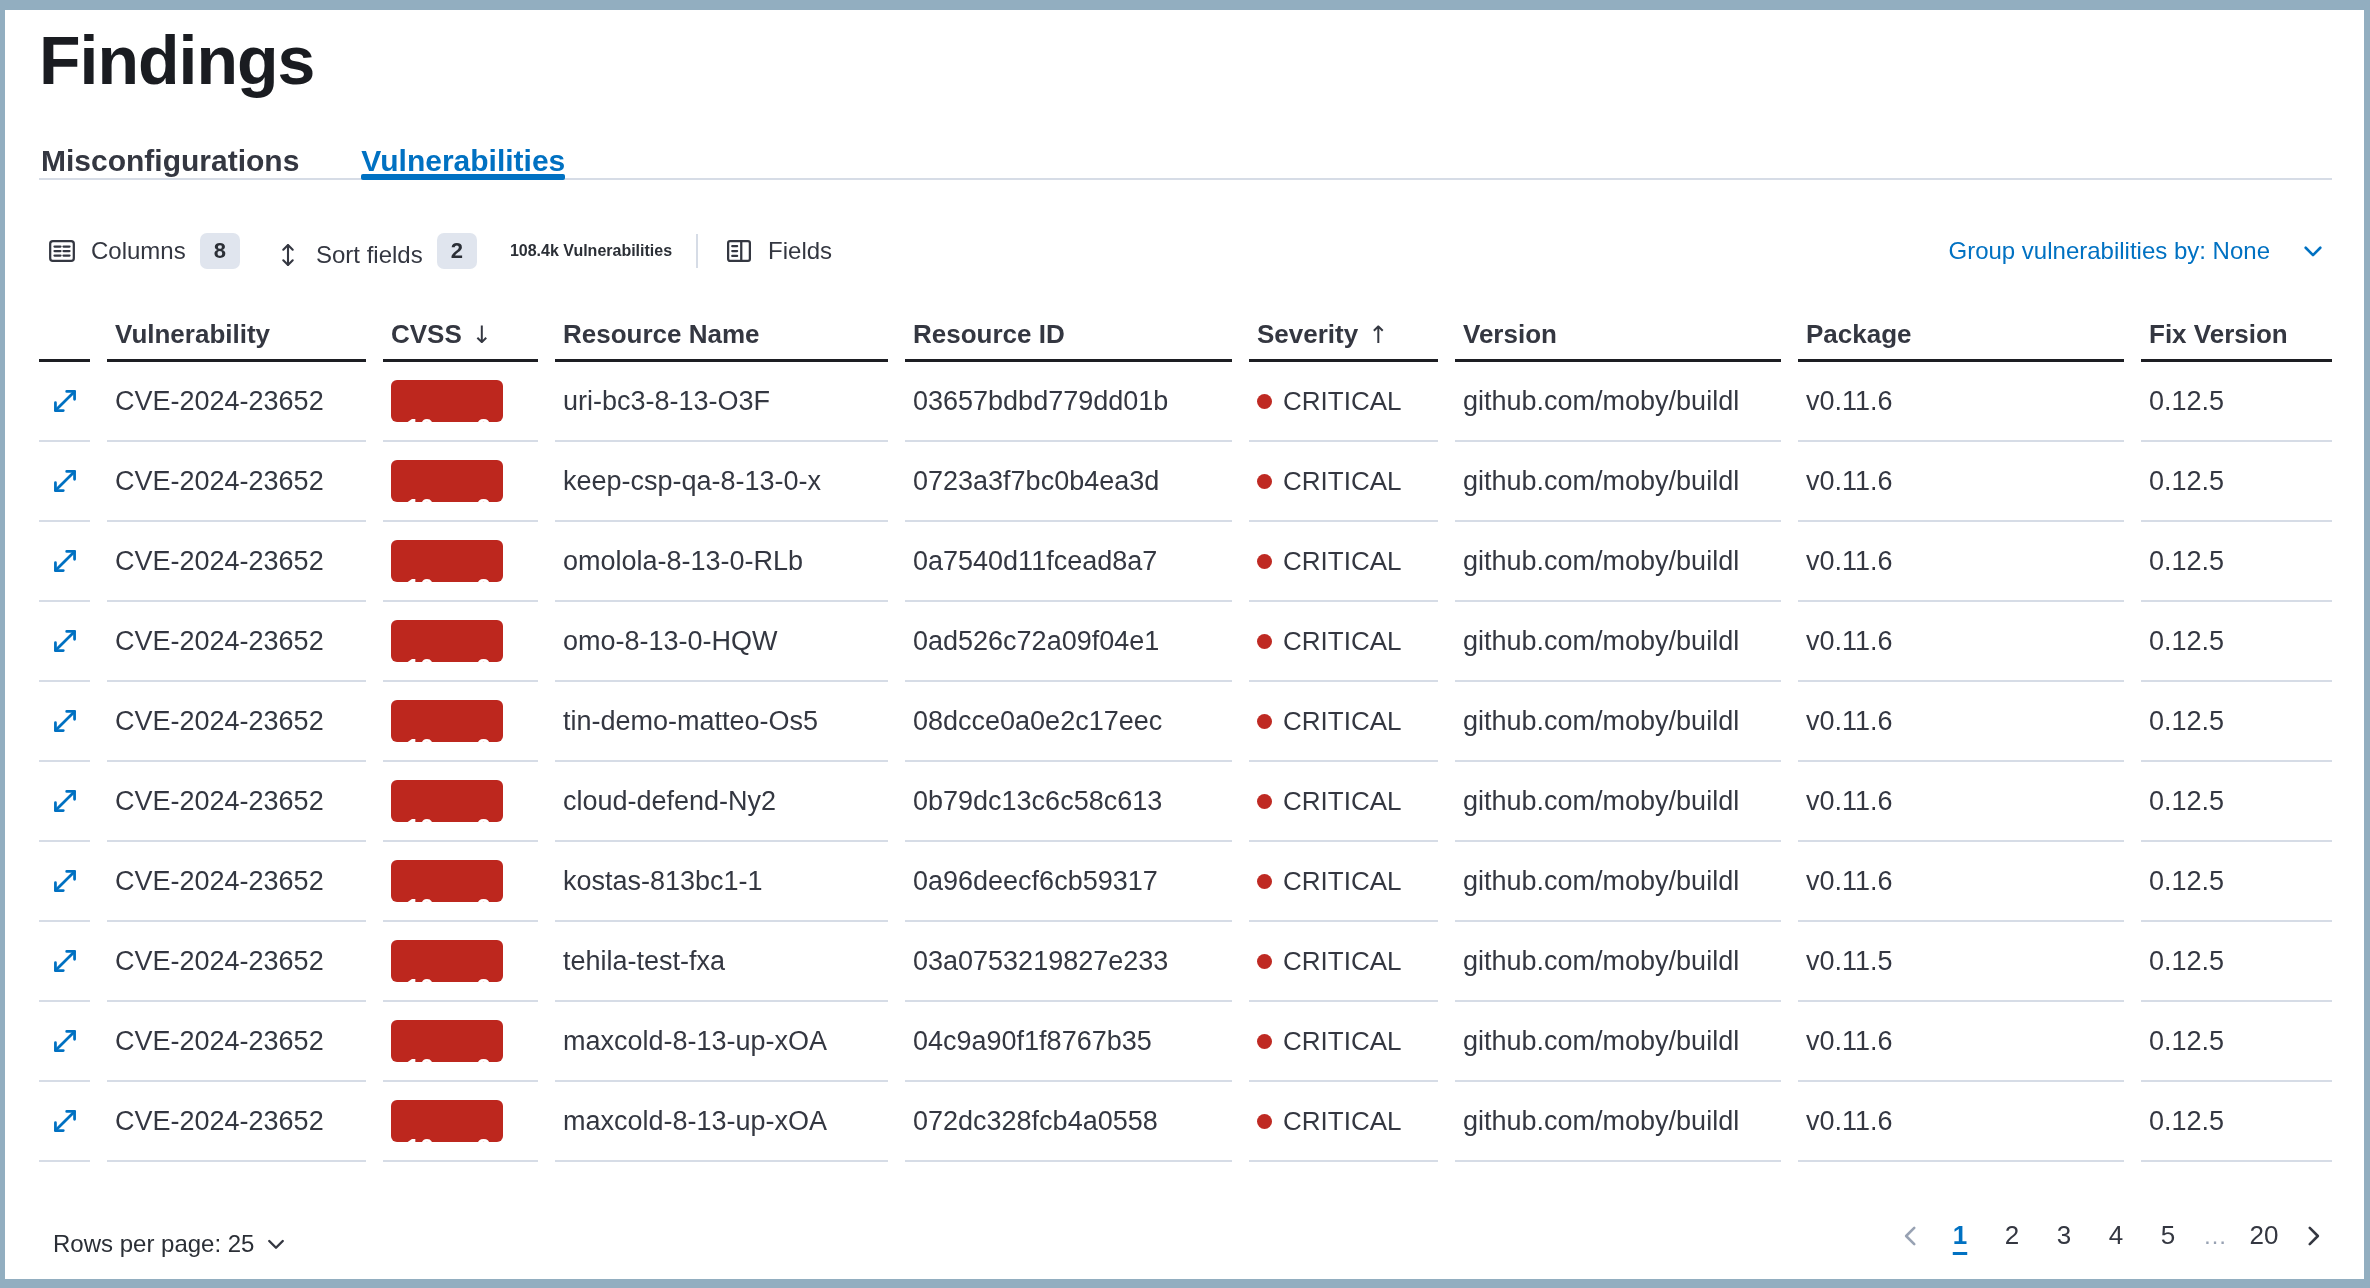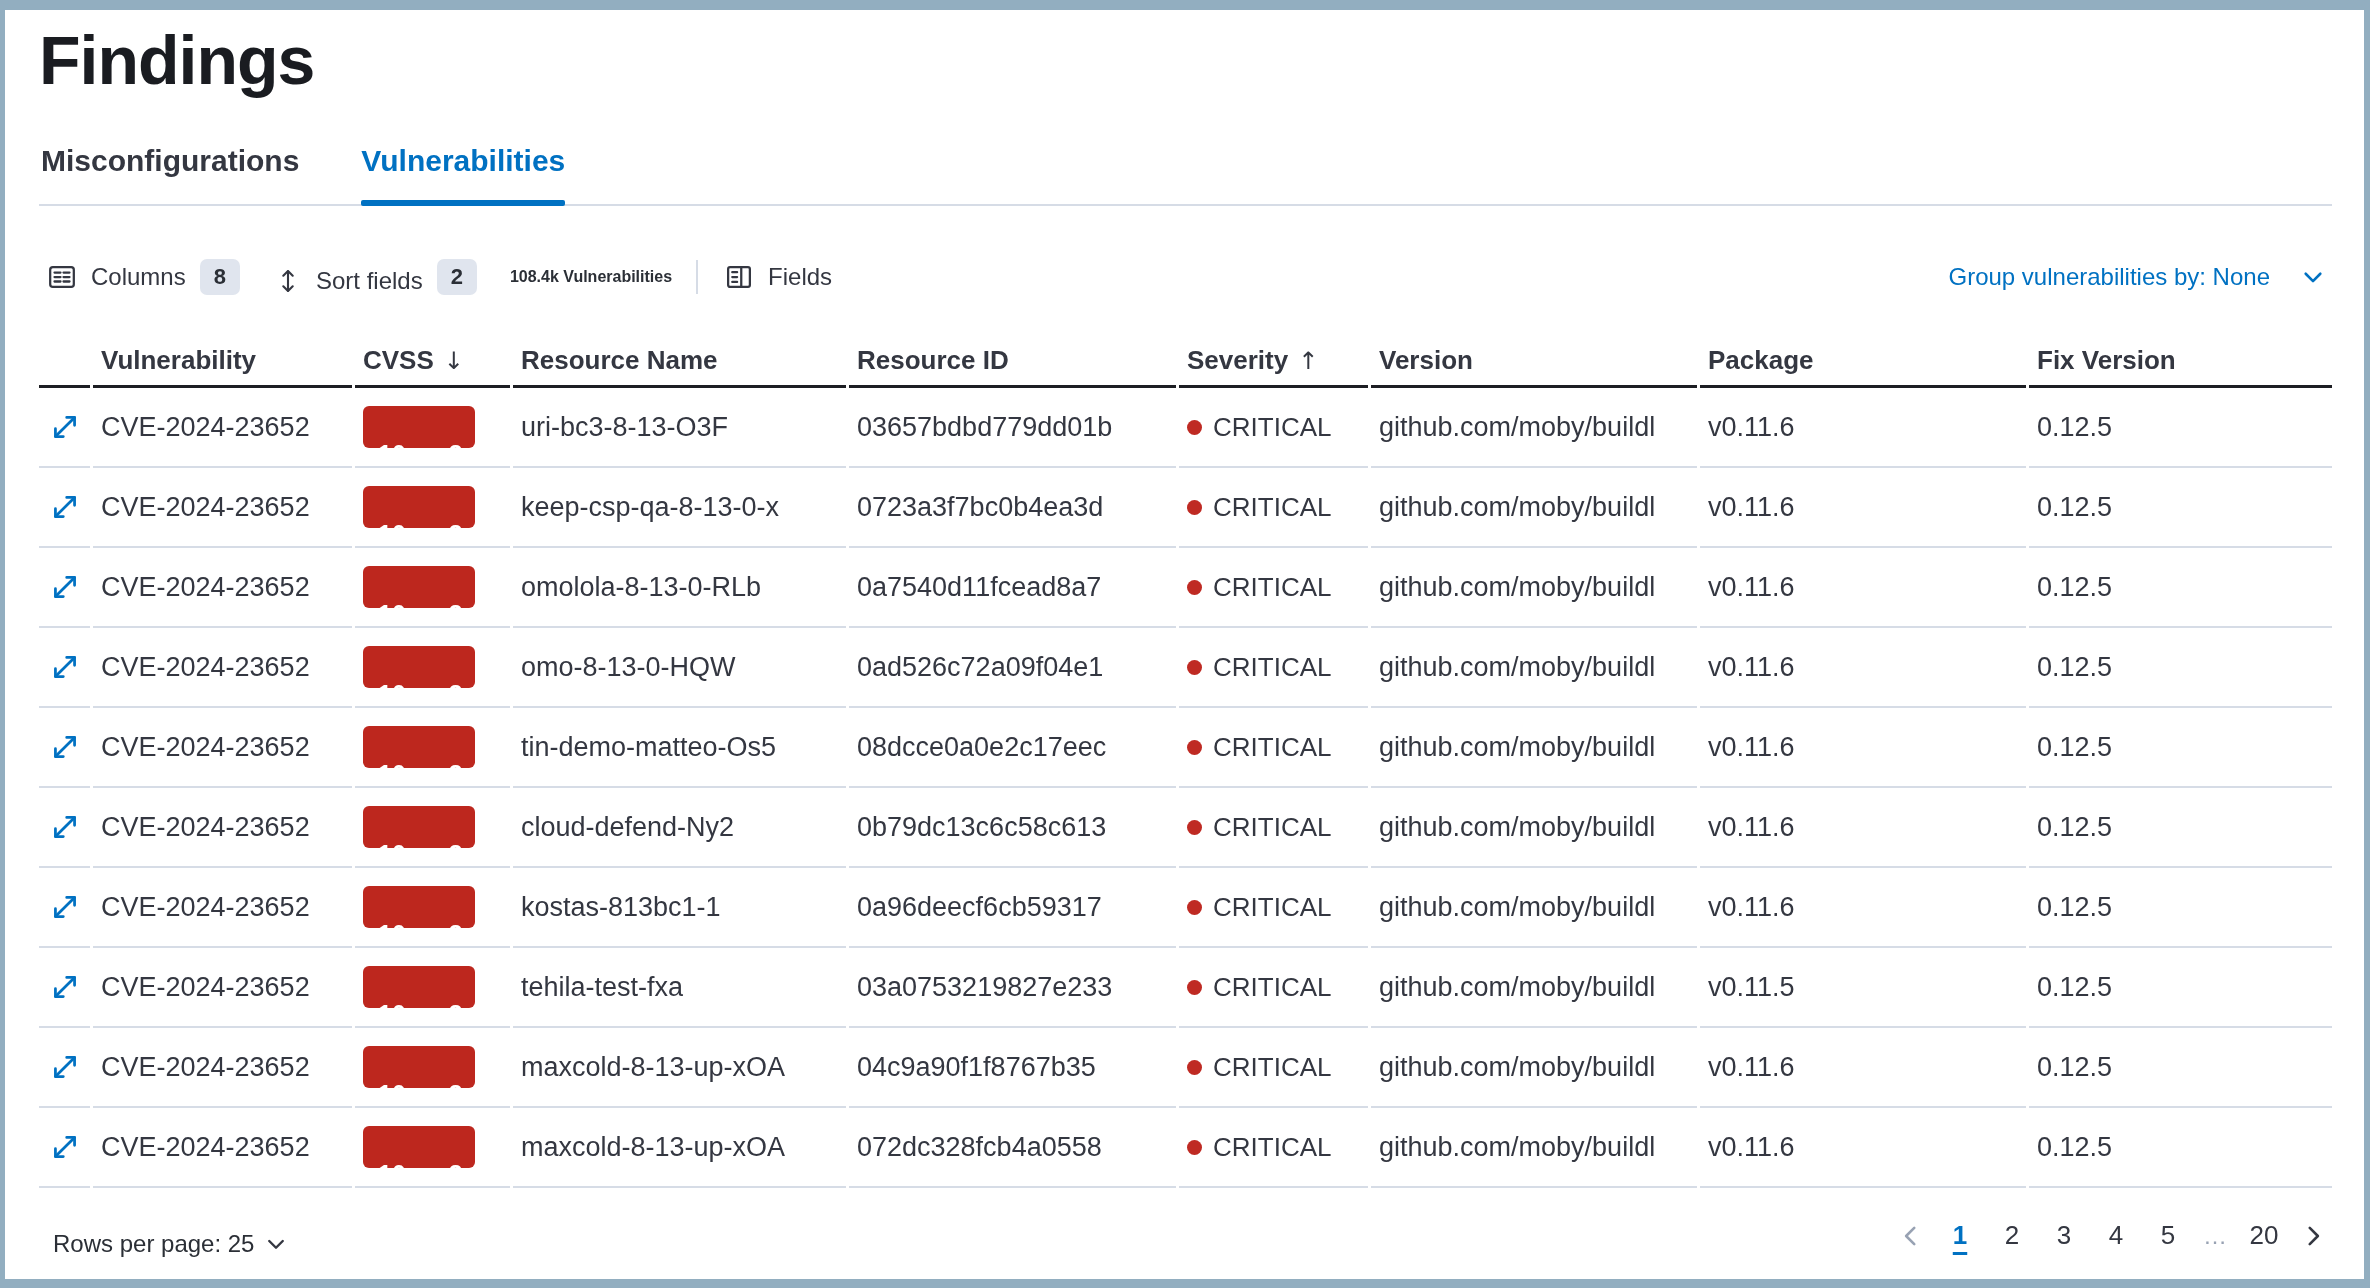--- a/index.html
+++ b/index.html
@@ -21,36 +21,36 @@
 
   
   .page-title {
     margin:12px 0 0 0;
     font-size:68px; line-height:76px; font-weight:700;
     color:#1a1c21; letter-spacing:-1px;
   }
 
   
   .tabs { display:flex; gap:62px; margin-top:46px; border-bottom:2px solid #D6DCE6; padding-left:2px; }
-  .tab { font-size:30px; line-height:34px; font-weight:700; padding-bottom:26px; color:#343741; position:relative; cursor:pointer; }
+  .tab { font-size:30px; line-height:34px; font-weight:700; color:#343741; position:relative; cursor:pointer; }
   .tab.active { color:#0071C2; }
   .tab.active::after { content:""; position:absolute; left:0; right:0; bottom:-2px; height:6px; background:#0071C2; border-radius:2px; }
 
   
   .toolbar { display:flex; align-items:center; margin-top:48px; height:46px; padding-left:8px; }
   .tbtn { display:flex; align-items:center; gap:14px; font-size:24px; color:#343741; cursor:pointer; background:none; border:none; padding:0; font-family:inherit; }
   .tbtn + .tbtn { margin-left:34px;align-items:flex-end; }
   .count-badge { background:#E0E5EE; border-radius:7px; font-size:22px; font-weight:700; padding:5px 14px; color:#2b2f36; }
   .summary { font-weight:700; font-size:16px; margin-left:33px; color:#2b2f36; }
   .vdivider { width:2px; height:34px; background:#D6DCE6; margin:0 26px 0 24px; }
   .groupby { margin-left:auto; display:flex; align-items:center; gap:30px; color:#0071C2; font-size:24px; font-weight:500; cursor:pointer; background:none; border:none; font-family:inherit; }
 
   
   .table { margin-top:36px; }
-  .grid-row { display:grid; grid-template-columns:51px 259px 155px 333px 327px 189px 326px 326px 1fr; column-gap:3px; }
+  .grid-row { display:grid; grid-template-columns:51px 259px 155px 333px 327px 189px 326px 326px 1fr; column-gap:17px; }
   .hcell {
     height:52px; display:flex; align-items:center; gap:10px;
     padding-left:8px; font-size:26px; font-weight:700; color:#343741;
     border-bottom:3px solid #1D1E23; white-space:nowrap; overflow:hidden;
   }
   .hcell.spacer { padding:0; }
   .sort-arrow { font-family:"DejaVu Sans",sans-serif; font-size:24px; font-weight:400; color:#343741; }
   .cell {
     height:80px; display:flex; align-items:center;
     padding-left:8px; font-size:27px; color:#343741;

